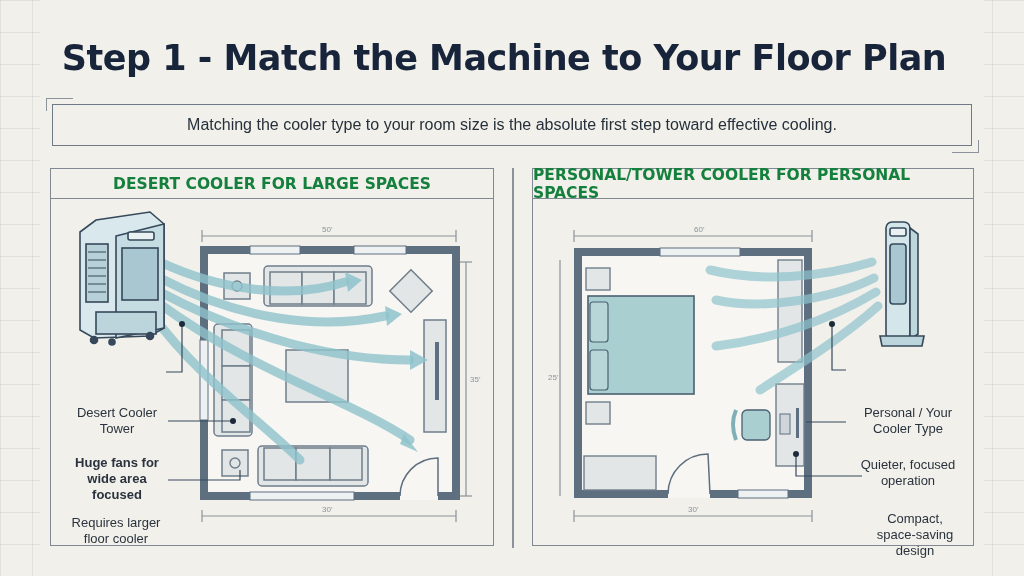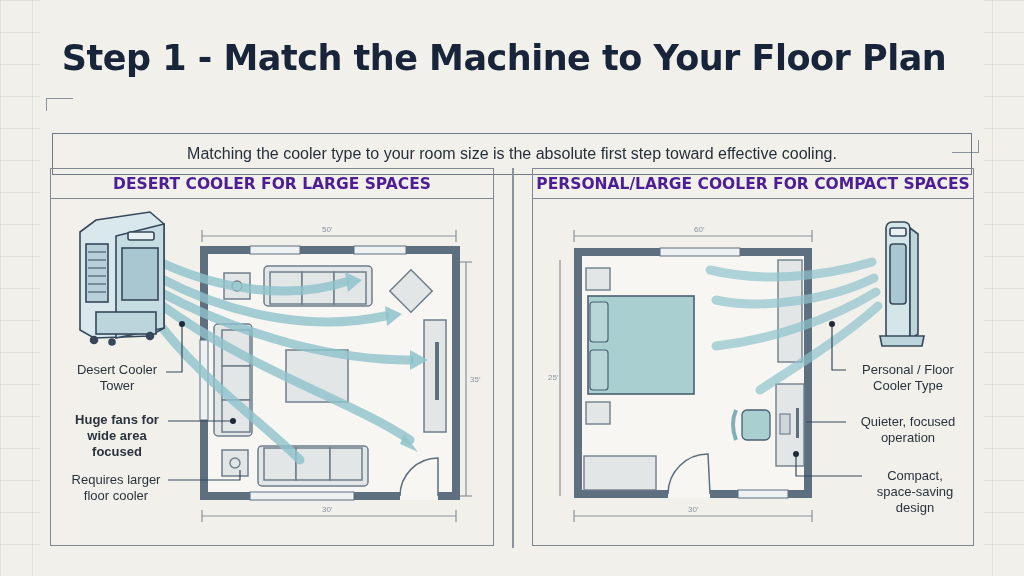--- a/index.html
+++ b/index.html
@@ -22,34 +22,34 @@
   }
   .title {
     position:absolute; left:0; top:38px; width:1008px; text-align:center;
     font-family:"DejaVu Sans", sans-serif; font-weight:bold;
     font-size:35px; letter-spacing:-0.5px; color:#17243a;
   }
   .subtitle-box {
     position:absolute; left:52px; top:104px; width:920px; height:42px;
     border:1.5px solid #6f7a86; box-sizing:border-box;
     display:flex; align-items:center; justify-content:center;
-    font-size:16px; color:#26303a;margin-top:29px;
+    font-size:16px; color:#26303a;
   }
   .corner { position:absolute; border-color:#8a939c; border-style:solid; }
   .panel {
     position:absolute; top:168px; height:378px; box-sizing:border-box;
     border:1.5px solid #7f8893;
   }
   .panel-head {
     height:30px; border-bottom:1.5px solid #7f8893; box-sizing:border-box;
     display:flex; align-items:center; justify-content:center;
-    font-family:"DejaVu Sans", sans-serif; font-weight:bold; font-size:15.5px; color:#4c1d95;
+    font-family:"DejaVu Sans", sans-serif; font-weight:bold; font-size:15.5px; color:#15803d;
   }
   .label {
-    position:absolute; text-align:center; font-size:13px; line-height:16px; color:#2a333d;
+    position:absolute; text-align:center; font-size:13px; line-height:16px; color:#2a333d;margin-top:43px;
   }
   svg { position:absolute; left:0; top:0; overflow:visible; }
 </style>
 </head>
 <body>
 
 <div class="grid-bg"></div>
 <div class="grid-mask"></div>
 
 <div class="title">Step 1 - Match the Machine to Your Floor Plan</div>
@@ -58,21 +58,21 @@
 <span class="corner" style="left:952px;top:140px;width:26px;height:12px;border-width:0 1.5px 1.5px 0;"></span>
 <div class="subtitle-box">
   <span>Matching the cooler type to your room size is the absolute first step toward effective cooling.</span>
 </div>
 
 <div class="panel" style="left:50px;width:444px;">
   <div class="panel-head">DESERT COOLER FOR LARGE SPACES</div>
 </div>
 
 <div class="panel" style="left:532px;width:442px;">
-  <div class="panel-head">PERSONAL/LARGE COOLER FOR COMPACT SPACES</div>
+  <div class="panel-head">PERSONAL/TOWER COOLER FOR PERSONAL SPACES</div>
 </div>
 
 <div style="position:absolute;left:512px;top:168px;width:1.5px;height:380px;background:#8a939c;"></div>
 
 <svg width="1024" height="576">
 
   <g stroke="#8b939b" stroke-width="1.2" fill="#8b939b">
     <line x1="202" y1="236" x2="456" y2="236"></line>
     <line x1="202" y1="230" x2="202" y2="242"></line>
       <line x1="456" y1="230" x2="456" y2="242"></line>
@@ -235,21 +235,21 @@
   <div>Huge fans for</div>
   <div>wide area</div>
   <div>focused</div>
 </div>
 <div class="label" style="left:58px;top:472px;width:116px;">
   <div>Requires larger</div>
   <div>floor cooler</div>
 </div>
 
 <div class="label" style="left:846px;top:362px;width:124px;">
-  <div>Personal / Floor</div>
+  <div>Personal / Your</div>
   <div>Cooler Type</div>
 </div>
 <div class="label" style="left:846px;top:414px;width:124px;">
   <div>Quieter, focused</div>
   <div>operation</div>
 </div>
 <div class="label" style="left:860px;top:468px;width:110px;">
   <div>Compact,</div>
   <div>space-saving</div>
   <div>design</div>

